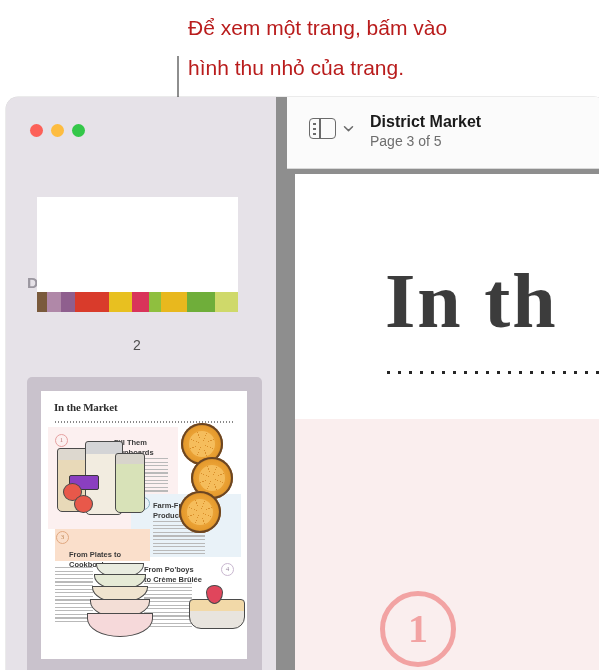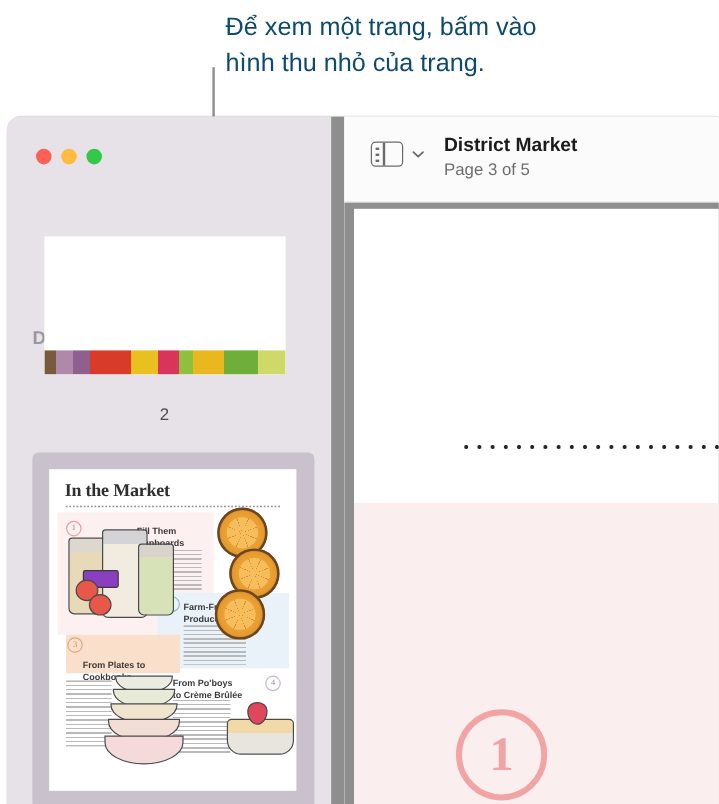--- a/index.html
+++ b/index.html
@@ -16,22 +16,22 @@
     -webkit-font-smoothing: antialiased;
   }
 
   
   #callout {
     position: absolute;
     left: 188px;
     top: 8px;
     width: 400px;
     font-size: 21px;
-    line-height: 30px;
-    color: #0c4a6e;
+    line-height: 40px;
+    color: #b91c1c;
     font-family: "Liberation Sans", sans-serif;
     white-space: pre-line;
   }
   #leader-line {
     position: absolute;
     left: 177px;
     top: 56px;
     width: 2px;
     height: 236px;
     background: #8e8e8e;
@@ -151,21 +151,21 @@
     width: 206px;
     height: 268px;
     background: #ffffff;
     overflow: hidden;
     font-family: "Liberation Serif", serif;
   }
   .t3-head {
     position: absolute;
     left: 13px;
     top: 10px;
-    font-size: 15px;
+    font-size: 11px;
     font-weight: bold;
     font-family: "Liberation Serif", serif;
     color: #2e2e2e;
     letter-spacing: -0.2px;
     text-align: center;
   }
   .t3-rule {
     position: absolute;
     left: 13px;
     top: 30px;
@@ -569,20 +569,21 @@
       <svg id="toggle-chevron" viewBox="0 0 11 11">
         <path d="M1.5 3.8 L5.5 7.6 L9.5 3.8" fill="none" stroke="#6b6b6b" stroke-width="1.5" stroke-linecap="round" stroke-linejoin="round"></path>
       </svg>
       <div id="doc-title">District Market</div>
       <div id="doc-subtitle">Page 3 of 5</div>
     </div>
 
     <div id="doc-canvas">
       <div id="doc-page">
         <div id="pink-band"></div>
+        <div id="page-heading">In th</div>
         <div id="page-rule"></div>
 
         <div id="num-circle">
           <span>1</span>
         </div>
 
       </div>
     </div>
 
   </div>

